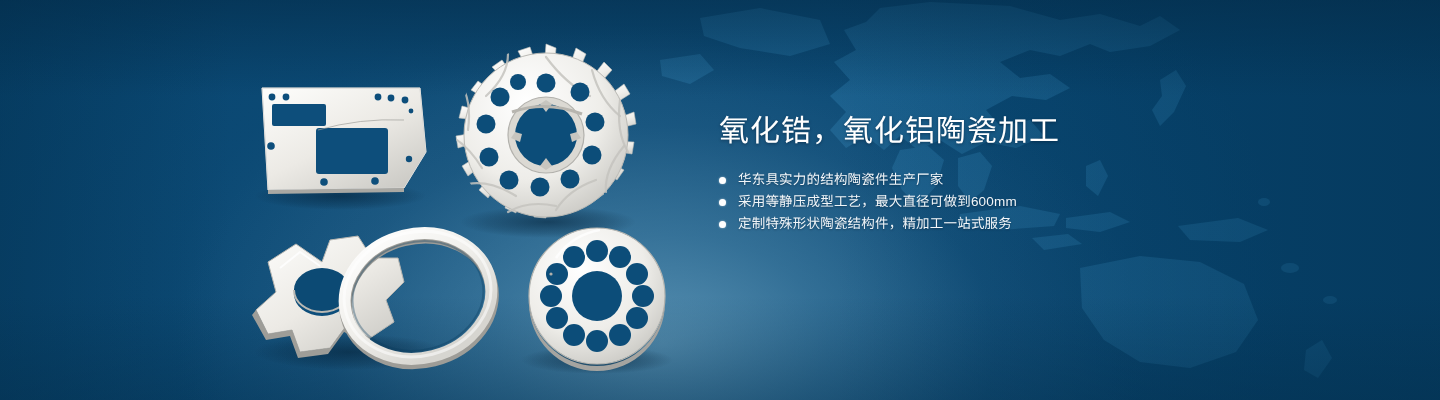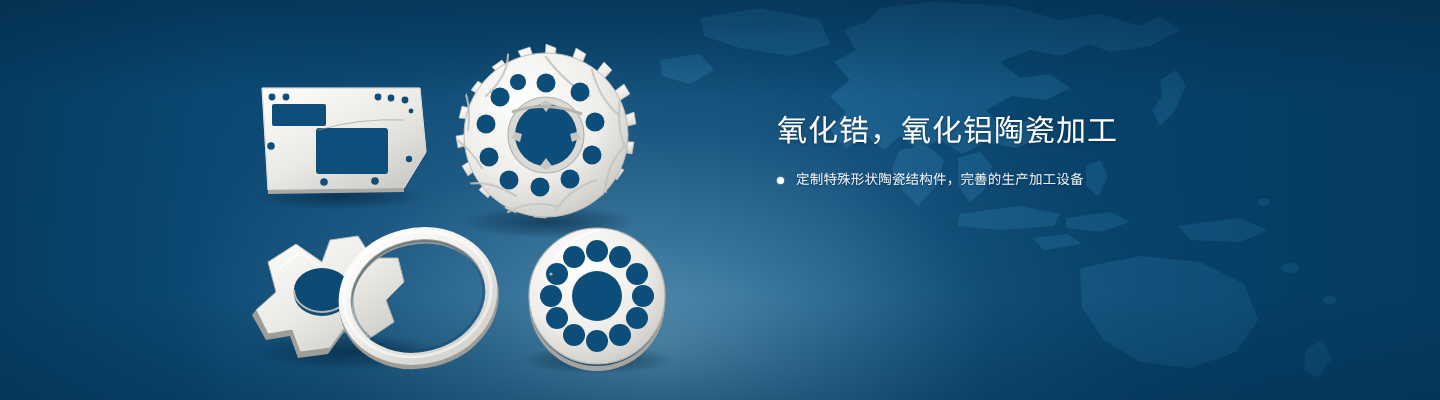--- a/index.html
+++ b/index.html
@@ -59,21 +59,21 @@
     opacity: 0.30;
     mix-blend-mode: screen;
   }
   .bg-map path, .bg-map ellipse, .bg-map circle {
     fill: #2f6d9c;
   }
 
   
   .text-block {
     position: absolute;
-    left: 777px;
+    left: 719px;
     top: 112px;
     width: 620px;
   }
   .headline {
     font-size: 30px;
     line-height: 38px;
     color: #ffffff;
     letter-spacing: 1px;
     font-weight: 400;
     white-space: nowrap;
@@ -346,18 +346,26 @@
       <circle cx="551" cy="274" r="1.6" fill="#b0afaa"></circle>
     </g>
   </svg>
 
   <div class="text-block">
     <div class="headline">氧化锆，氧化铝陶瓷加工</div>
 
     <ul class="bullet-list">
       <li class="bullet-item">
         <span class="bullet-dot"></span>
-        <span class="bullet-text">定制特殊形状陶瓷结构件，完善的生产加工设备</span>
+        <span class="bullet-text">华东具实力的结构陶瓷件生产厂家</span>
+      </li>
+      <li class="bullet-item">
+        <span class="bullet-dot"></span>
+        <span class="bullet-text">采用等静压成型工艺，最大直径可做到600mm</span>
+      </li>
+      <li class="bullet-item">
+        <span class="bullet-dot"></span>
+        <span class="bullet-text">定制特殊形状陶瓷结构件，精加工一站式服务</span>
       </li>
     </ul>
   </div>
 
 </div>
 
 </body></html>

